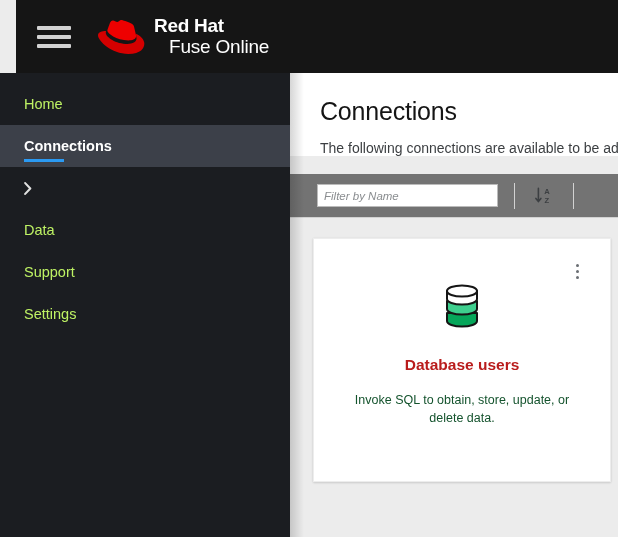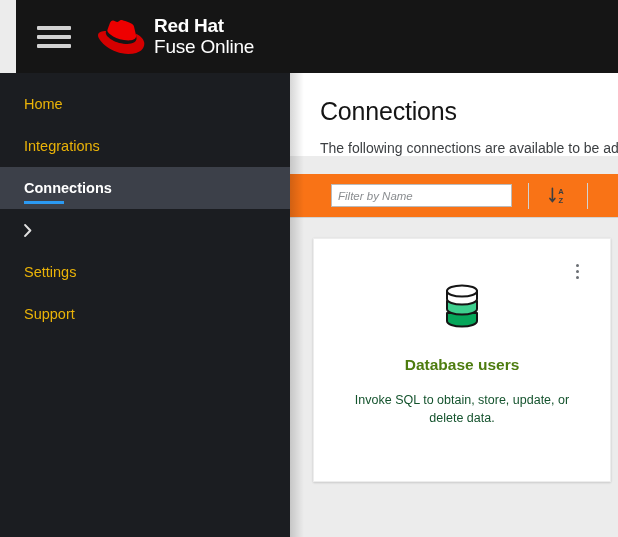--- a/index.html
+++ b/index.html
@@ -68,40 +68,41 @@
     font-weight: bold;
     letter-spacing: -0.3px;
     white-space: nowrap;
   }
   .brand-line2 {
     color: #ffffff;
     font-size: 19px;
     font-weight: normal;
     letter-spacing: -0.2px;
     white-space: nowrap;
+    margin-left: 15px;
   }
 
   
   .sidebar {
     position: absolute;
     top: 73px; left: 0;
     width: 290px;
     height: 464px;
     background: #1b1d21;
     z-index: 20;
     padding-top: 10px;
   }
 
   .nav-item {
     position: relative;
     height: 42px;
     display: flex;
     align-items: center;
     padding: 0 16px 0 24px;
-    color: #eab308;
+    color: #bef264;
     font-size: 14.5px;
     cursor: pointer;
     justify-content: space-between;
   }
   .nav-item .nav-label { white-space: nowrap; }
 
   .nav-item.active {
     background: #3c4049;
     color: #ffffff;
     font-weight: bold;
@@ -158,28 +159,27 @@
   }
   .page-subtitle {
     margin-top: 14px;
     font-size: 14px;
     color: #3c3f42;
     white-space: nowrap;
     overflow: hidden;
   }
 
   .toolbar {
-    background: #f97316;
+    background: #737373;
     height: 44px;
     display: flex;
     align-items: center;
     padding-left: 27px;
     border-bottom: 1px solid #d2d2d2;
     margin-top: 18px;
-    justify-content: center;
   }
 
   .filter-input {
     width: 181px;
     height: 23px;
     border: 1px solid #bbbbbb;
     background: #ffffff;
     padding: 0 6px;
     font-family: "Liberation Sans", sans-serif;
     font-size: 11.5px;
@@ -256,21 +256,21 @@
     display: flex;
     align-items: center;
     justify-content: center;
   }
   .db-icon { width: 34px; height: 46px; display: block; }
 
   .card-title {
     margin-top: 26px;
     font-size: 15.5px;
     font-weight: bold;
-    color: #4d7c0f;
+    color: #b91c1c;
     text-align: center;
   }
 
   .card-desc {
     margin-top: 17px;
     width: 230px;
     font-size: 12.5px;
     line-height: 1.45;
     color: #14532d;
     text-align: center;
@@ -299,41 +299,41 @@
       </div>
     </div>
   </div>
 
   <nav class="sidebar">
 
     <div class="nav-item">
       <span class="nav-label">Home</span>
     </div>
 
-    <div class="nav-item">
-      <span class="nav-label">Integrations</span>
-    </div>
 
     <div class="nav-item active">
       <span class="nav-label">Connections</span>
     </div>
 
     <div class="nav-item">
       <svg class="chevron" viewBox="0 0 8 13">
         <path d="M1.2 1.1 6.3 6.5 1.2 11.9" fill="none" stroke="#e0e0e0" stroke-width="2.1" stroke-linecap="round" stroke-linejoin="round"></path>
       </svg>
     </div>
 
+    <div class="nav-item">
+      <span class="nav-label">Data</span>
+    </div>
+
+    <div class="nav-item">
+      <span class="nav-label">Support</span>
+    </div>
 
     <div class="nav-item">
       <span class="nav-label">Settings</span>
-    </div>
-
-    <div class="nav-item">
-      <span class="nav-label">Support</span>
     </div>
 
   </nav>
 
   <main class="content">
     <div class="content-edge"></div>
 
     <header class="page-header">
       <h1 class="page-title">Connections</h1>
       <p class="page-subtitle">The following connections are available to be add</p>

